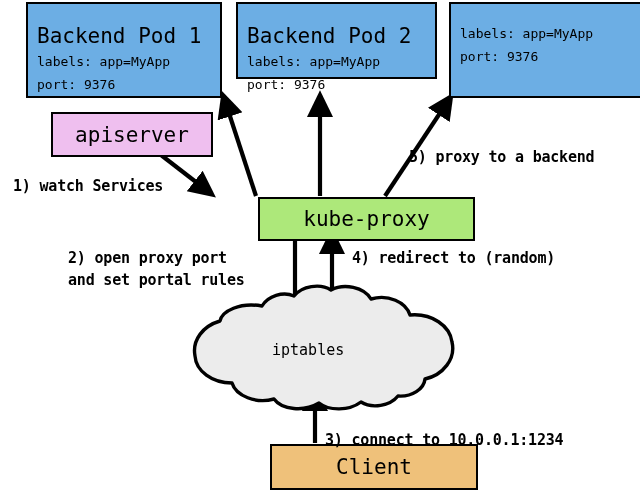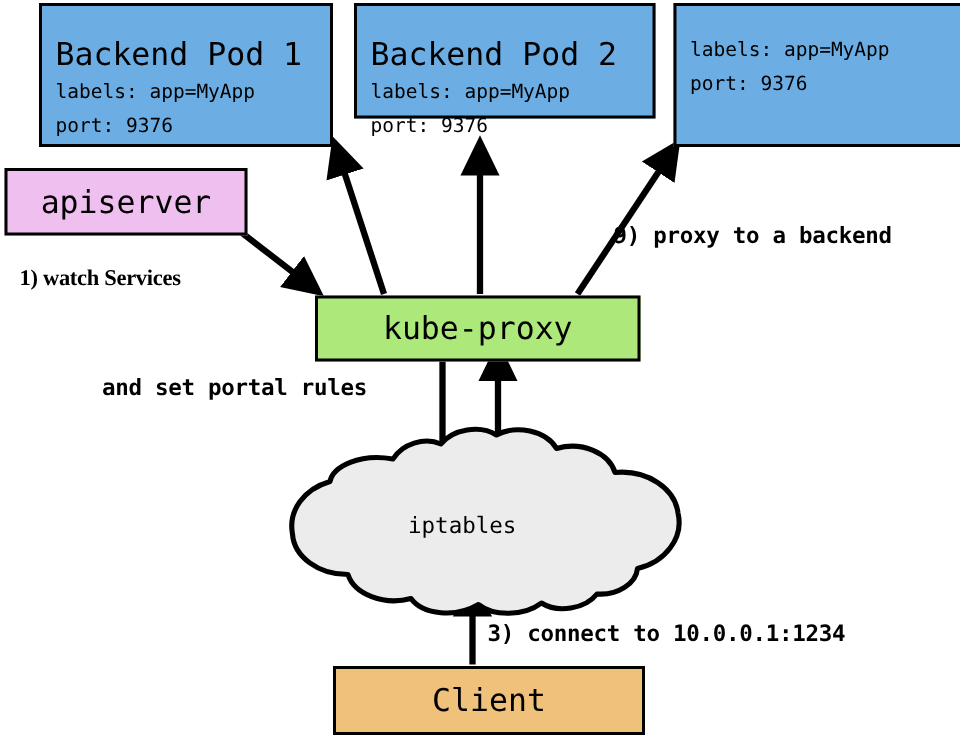--- a/index.html
+++ b/index.html
@@ -44,20 +44,21 @@
   .pod-line {
     font-size: 13px;
     line-height: 23px;
     color: #000;
     white-space: nowrap;
   }
   .center-node {
     display: flex;
     align-items: center;
     justify-content: center;
+    margin-left: 48px;
   }
   .center-node span {
     font-size: 21px;
     color: #000;
     white-space: nowrap;
   }
   .cloud-label {
     position: absolute;
     z-index: 3;
     font-size: 15px;
@@ -158,32 +159,34 @@
   </div>
 
   <div class="node center-node" style="left:222px; top:444px; width:208px; height:46px; background:#EFC17A;">
     <span>Client</span>
   </div>
 
   <div class="node center-node" style="left:210px; top:197px; width:217px; height:44px; background:#ADE87A;">
     <span>kube-proxy</span>
   </div>
 
-  <div class="annot" style="left:13px; top:175px;font-family:Liberation Serif, serif;">
+  <div class="annot" style="left:13px; top:175px;">
     <div>1) watch Services</div>
   </div>
 
   <div class="annot" style="left:68px; top:247px;">
+    <div>2) open proxy port</div>
     <div>and set portal rules</div>
   </div>
 
-  <div class="annot" style="left:325px; top:411px;">
+  <div class="annot" style="left:325px; top:429px;">
     <div>3) connect to 10.0.0.1:1234</div>
   </div>
 
   <div class="annot" style="left:352px; top:247px;">
+    <div>4) redirect to (random)</div>
   </div>
 
   <div class="annot" style="left:409px; top:146px;">
-    <div>9) proxy to a backend</div>
+    <div>5) proxy to a backend</div>
   </div>
 
 </div>
 
 </body></html>

